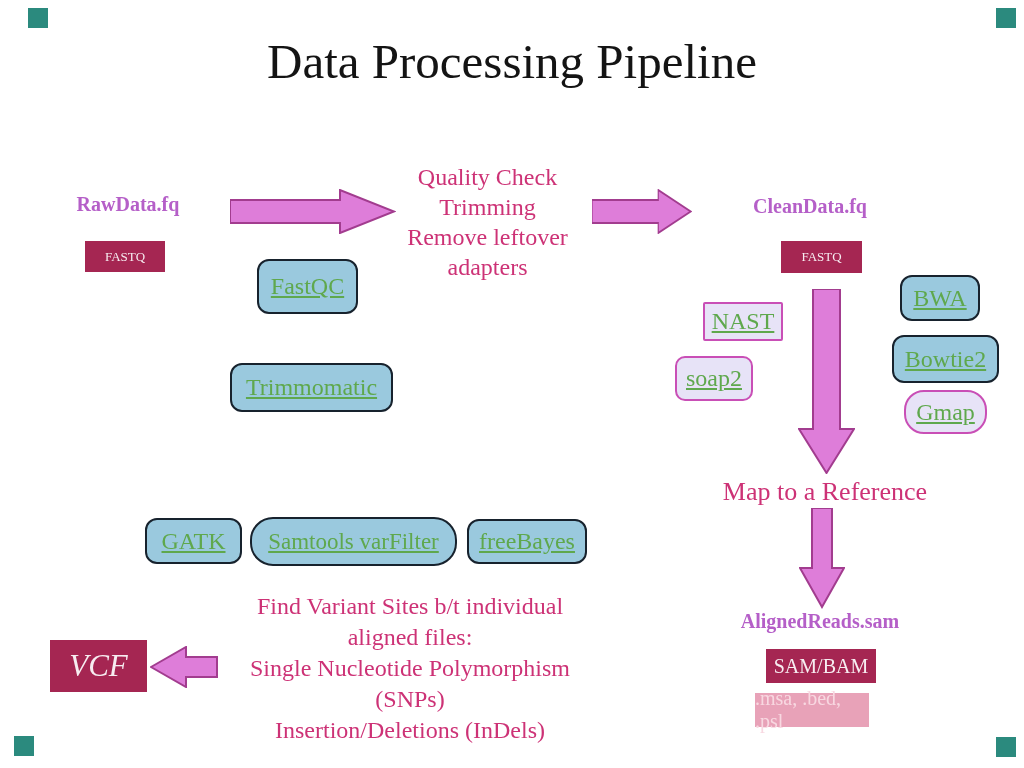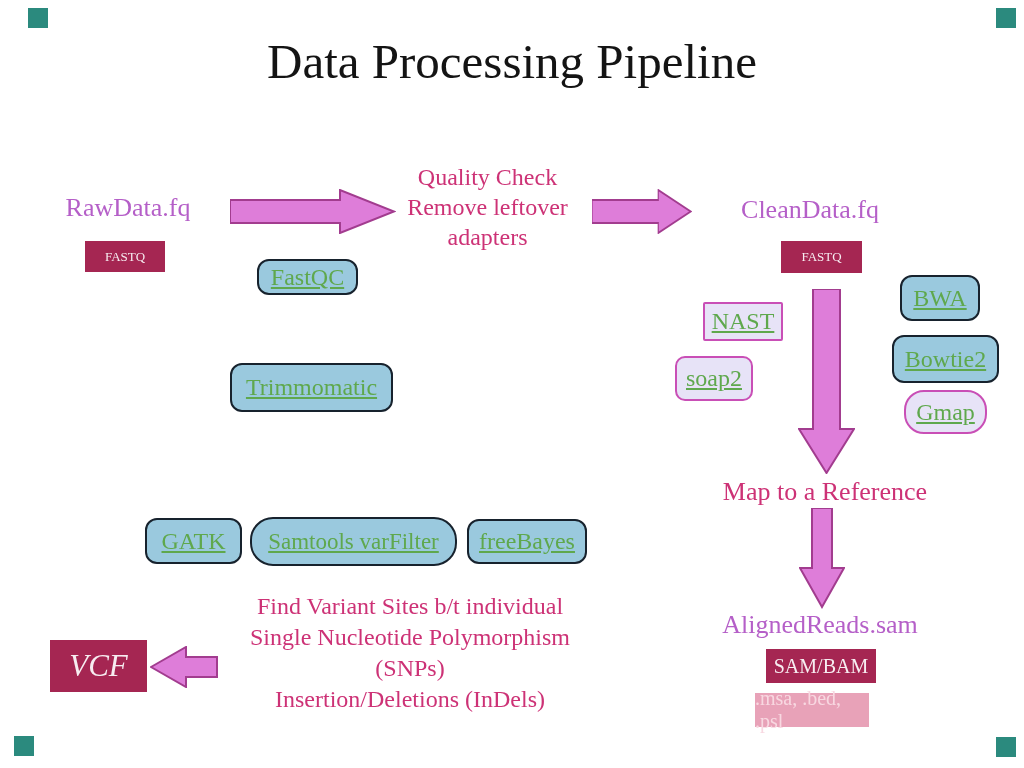--- a/index.html
+++ b/index.html
@@ -2,21 +2,21 @@
 <html style="--canvas: #ffffff; --title-text: #141414; --orchid-text: #b55fc8; --pink-text: #cd3276; --badge-bg: #a52652; --badge-text: #f7edf1; --pink-badge-bg: #e8a2b8; --pink-badge-text: #f8d8e1; --blue-btn-bg: #9ac9de; --blue-btn-border: #17222d; --lavender-btn-bg: #e7e3f7; --lavender-btn-border: #c94fb6; --link-green: #5fa84d; --arrow-fill: #de7dd9; --arrow-stroke: #a23c8f; --corner-marker: #2b8a7e;"><head>
 <meta charset="utf-8">
 <style>
   html,body{margin:0;padding:0;}
   #slide{
     position:relative;width:1024px;height:768px;background:var(--canvas,#fff);
     overflow:hidden;font-family:"Liberation Serif","DejaVu Serif",serif;
   }
   .abs{position:absolute;}
   #title{left:0;right:0;top:33px;font-size:49px;color:var(--title-text);text-align:center;}
-  .file-label{font-size:26px;color:var(--orchid-text);text-align:center;}
+  .file-label{font-size:20px;color:var(--orchid-text);text-align:center;font-weight:bold;}
   .pink-block{font-size:24px;line-height:30px;color:var(--pink-text);text-align:center;}
   .badge{
     background:var(--badge-bg);color:var(--badge-text);
     display:flex;align-items:center;justify-content:center;font-size:13px;
   }
   .badge.soft{background:var(--pink-badge-bg);color:var(--pink-badge-text);font-size:20px;}
   .toolbtn{
     display:flex;align-items:center;justify-content:center;
     font-size:24px;color:var(--link-green);text-decoration:underline;
     box-sizing:border-box;cursor:pointer;
@@ -45,25 +45,26 @@
 
   <div class="abs file-label" style="left:58px;top:193px;width:140px;">RawData.fq</div>
   <div class="abs badge" style="left:85px;top:241px;width:80px;height:31px;">FASTQ</div>
 
   <svg class="abs arrow" style="left:230px;top:189px;" width="166" height="45" viewBox="0 0 166 45" preserveAspectRatio="none">
     <polygon points="0,11 110,11 110,1 164,22.5 110,44 110,34 0,34"></polygon>
   </svg>
 
   <div class="abs pink-block" style="left:380px;top:162px;width:215px;">
     <div>Quality Check</div>
+    <div>Trimming</div>
     <div>Remove leftover</div>
     <div>adapters</div>
   </div>
 
-  <div class="abs toolbtn blue" style="left:257px;top:259px;width:101px;height:36px;">FastQC</div>
+  <div class="abs toolbtn blue" style="left:257px;top:259px;width:101px;height:55px;">FastQC</div>
   <div class="abs toolbtn blue" style="left:230px;top:327px;width:163px;height:49px;margin-top:36px;">Trimmomatic</div>
 
   <svg class="abs arrow" style="left:592px;top:189px;" width="100" height="45" viewBox="0 0 166 45" preserveAspectRatio="none">
     <polygon points="0,11 110,11 110,1 164,22.5 110,44 110,34 0,34"></polygon>
   </svg>
 
   <div class="abs file-label" style="left:720px;top:195px;width:180px;">CleanData.fq</div>
   <div class="abs badge" style="left:781px;top:241px;width:81px;height:32px;">FASTQ</div>
 
   <div class="abs toolbtn lav sq" style="left:703px;top:302px;width:80px;height:39px;">NAST</div>
@@ -85,20 +86,21 @@
   <div class="abs file-label" style="left:700px;top:610px;width:240px;">AlignedReads.sam</div>
   <div class="abs badge" style="left:766px;top:649px;width:110px;height:34px;font-size:20px;">SAM/BAM</div>
   <div class="abs badge soft" style="left:755px;top:693px;width:114px;height:34px;">.msa, .bed, .psl</div>
 
   <div class="abs toolbtn blue" style="left:145px;top:518px;width:97px;height:46px;">GATK</div>
   <div class="abs toolbtn blue" style="left:250px;top:517px;width:207px;height:49px;font-size:23px;border-radius:23px;">Samtools varFilter</div>
   <div class="abs toolbtn blue" style="left:467px;top:519px;width:120px;height:45px;">freeBayes</div>
 
   <div class="abs pink-block" style="left:190px;top:591px;width:440px;line-height:31px;">
     <div>Find Variant Sites b/t individual</div>
+    <div>aligned files:</div>
     <div>Single Nucleotide Polymorphism</div>
     <div>(SNPs)</div>
     <div>Insertion/Deletions (InDels)</div>
   </div>
 
   <svg class="abs arrow" style="left:150px;top:646px;" width="68" height="42" viewBox="0 0 68 42" preserveAspectRatio="none">
     <polygon points="1,21 36,1 36,11 67,11 67,31 36,31 36,41"></polygon>
   </svg>
 
   <div id="vcf-box" class="abs" style="left:50px;top:640px;width:97px;height:52px;font-style:italic;">VCF</div>

